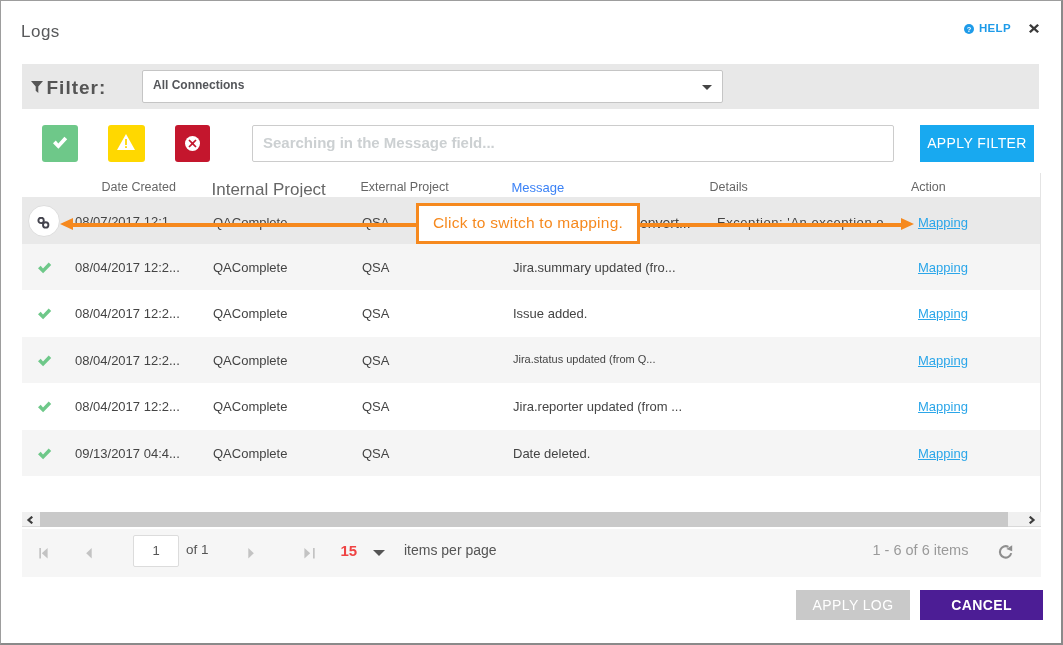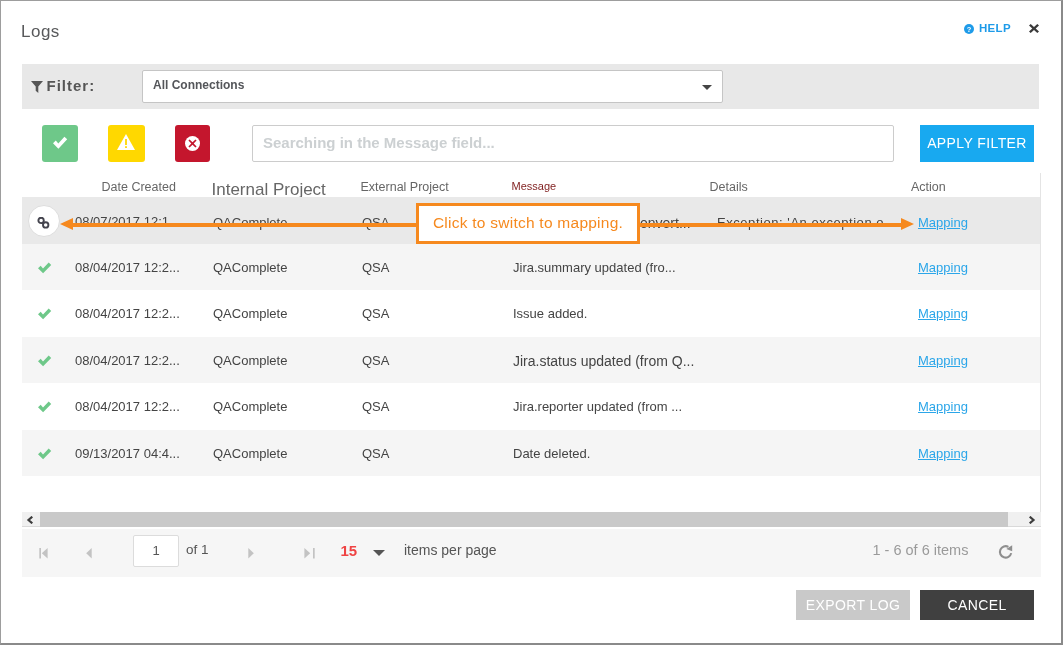--- a/index.html
+++ b/index.html
@@ -22,21 +22,21 @@
   <div class="abs" style="left:978px; top:21px; font-size:11.5px; font-weight:bold; color:#1e9be9; letter-spacing:0.3px;">HELP</div>
 
   <svg class="abs" style="left:1028px; top:23px;" width="10" height="9" viewBox="0 0 10 9">
     <path d="M0 1.6 L1.7 0 L5 2.9 L8.3 0 L10 1.6 L6.7 4.5 L10 7.4 L8.3 9 L5 6.1 L1.7 9 L0 7.4 L3.3 4.5 Z" fill="#3a3a3a"></path>
   </svg>
 
   <div class="abs" style="left:21px; top:63px; width:1017px; height:45px; background:#e8e8e8;"></div>
   <svg class="abs" style="left:30px; top:80px;" width="12" height="12" viewBox="0 0 12 12">
     <path d="M0 0 H12 L7.3 5.4 V12 L4.7 9.8 V5.4 Z" fill="#555"></path>
   </svg>
-  <div class="abs" style="left:45.5px; top:76px; font-size:15px; font-weight:bold; letter-spacing:1px; color:#555;">Filter:</div>
+  <div class="abs" style="left:45.5px; top:76px; font-size:19px; font-weight:bold; letter-spacing:1px; color:#555;">Filter:</div>
   <div class="abs" style="left:141px; top:69px; width:581px; height:33px; background:#fff; border:1px solid #c5c5c5; border-radius:2px;"></div>
   <div class="abs" style="left:152px; top:77px; font-size:12px; font-weight:bold; color:#54565a;">All Connections</div>
   <div class="abs" style="left:701px; top:84px; width:0; height:0; border-left:5.5px solid transparent; border-right:5.5px solid transparent; border-top:5.5px solid #444;"></div>
 
   <div class="abs" style="left:41px; top:124px; width:36px; height:37px; background:#6ec889; border-radius:3px;"></div>
   <svg class="abs" style="left:51px; top:135px;" width="16" height="14" viewBox="0 0 16 14">
     <path d="M1 7.2 L3.8 4.6 L6.3 7.4 L12.4 0.8 L15.2 3.3 L6.4 12.8 Z" fill="#fff"></path>
   </svg>
   <div class="abs" style="left:107px; top:124px; width:37px; height:37px; background:#ffd800; border-radius:3px;"></div>
   <svg class="abs" style="left:116px; top:133px;" width="18" height="16" viewBox="0 0 18 16">
@@ -51,21 +51,21 @@
   </svg>
 
   <div class="abs" style="left:251px; top:124px; width:642px; height:37px; background:#fff; border:1px solid #ccc; border-radius:2px;"></div>
   <div class="abs" style="left:919px; top:124px; width:114px; height:37px; background:#18a9f0; color:#fff; font-size:14px; text-align:center; line-height:37px; letter-spacing:0.4px;">APPLY FILTER</div>
 
   <div class="abs" style="left:262px; top:133px; font-size:15px; font-weight:bold; color:#ccd0d2;">Searching in the Message field...</div>
 
   <div class="abs" style="top:179px; left:72.5px;  font-size:12.5px; color:#666;padding-left:28px;">Date Created</div>
   <div class="abs" style="top:179px; left:210.5px; font-size:17px; color:#666;">Internal Project</div>
   <div class="abs" style="top:179px; left:359.5px; font-size:12.5px; color:#666;">External Project</div>
-  <div class="abs" style="top:179px; left:510.5px; font-size:11px; color:#7f1d1d;">Message</div>
+  <div class="abs" style="top:179px; left:510.5px; font-size:13px; color:#3b82f6;">Message</div>
   <div class="abs" style="top:179px; left:708.5px; font-size:12.5px; color:#666;">Details</div>
   <div class="abs" style="top:179px; left:910px; font-size:12.5px; color:#666;">Action</div>
 
   <div class="abs" style="left:21px; top:196px;  width:1019px; height:46.5px; background:#e9e9e9;"></div>
   <div class="abs" style="left:21px; top:242.5px;width:1019px; height:46.5px; background:#f5f5f5;"></div>
   <div class="abs" style="left:21px; top:289px;  width:1019px; height:46.5px; background:#fff;"></div>
   <div class="abs" style="left:21px; top:335.5px;width:1019px; height:46.5px; background:#f5f5f5;"></div>
   <div class="abs" style="left:21px; top:382px;  width:1019px; height:46.5px; background:#fff;"></div>
   <div class="abs" style="left:21px; top:428.5px;width:1019px; height:46.5px; background:#f5f5f5;"></div>
 
@@ -85,21 +85,21 @@
   <div class="abs" style="left:212px; top:305.0px; font-size:13px; color:#444;">QAComplete</div>
   <div class="abs" style="left:361px; top:305.0px; font-size:13px; color:#444;">QSA</div>
   <div class="abs" style="left:512px; top:305.0px; font-size:13px; color:#444;">Issue added.</div>
   <div class="abs" style="left:917px; top:305.0px; font-size:13px; color:#2ba6e9; text-decoration:underline;">Mapping</div>
   <svg class="abs" style="left:36px; top:353.5px;" width="15" height="12" viewBox="0 0 15 12">
         <path d="M1 6.3 L3.7 3.8 L6 6.4 L11.7 0.6 L14.2 2.9 L6.1 11.2 Z" fill="#6ec889"></path>
       </svg>
   <div class="abs" style="left:74px; top:351.5px; font-size:13px; color:#444;">08/04/2017 12:2...</div>
   <div class="abs" style="left:212px; top:351.5px; font-size:13px; color:#444;">QAComplete</div>
   <div class="abs" style="left:361px; top:351.5px; font-size:13px; color:#444;">QSA</div>
-  <div class="abs" style="left:512px; top:351.5px; font-size:14px; color:#444;">Jira.status updated (from Q...</div>
+  <div class="abs" style="left:512px; top:351.5px; font-size:11px; color:#444;">Jira.status updated (from Q...</div>
   <div class="abs" style="left:917px; top:351.5px; font-size:13px; color:#2ba6e9; text-decoration:underline;">Mapping</div>
   <svg class="abs" style="left:36px; top:400.0px;" width="15" height="12" viewBox="0 0 15 12">
         <path d="M1 6.3 L3.7 3.8 L6 6.4 L11.7 0.6 L14.2 2.9 L6.1 11.2 Z" fill="#6ec889"></path>
       </svg>
   <div class="abs" style="left:74px; top:398.0px; font-size:13px; color:#444;">08/04/2017 12:2...</div>
   <div class="abs" style="left:212px; top:398.0px; font-size:13px; color:#444;">QAComplete</div>
   <div class="abs" style="left:361px; top:398.0px; font-size:13px; color:#444;">QSA</div>
   <div class="abs" style="left:512px; top:398.0px; font-size:13px; color:#444;">Jira.reporter updated (from ...</div>
   <div class="abs" style="left:917px; top:398.0px; font-size:13px; color:#2ba6e9; text-decoration:underline;">Mapping</div>
   <svg class="abs" style="left:36px; top:446.5px;" width="15" height="12" viewBox="0 0 15 12">
@@ -162,16 +162,16 @@
   </svg>
   <div class="abs" style="left:339.5px; top:540.5px; font-size:15px; font-weight:bold; color:#ef4444;">15</div>
   <div class="abs" style="left:372px; top:548.5px; width:0; height:0; border-left:6.5px solid transparent; border-right:6.5px solid transparent; border-top:6.5px solid #555;"></div>
   <div class="abs" style="left:403px; top:541px; font-size:14px; color:#555;">items per page</div>
   <div class="abs" style="left:871.5px; top:540.5px; font-size:14.5px; color:#9a9a9a;">1 - 6 of 6 items</div>
   <svg class="abs" style="left:996.5px; top:542px;" width="16" height="17" viewBox="0 0 16 17">
     <path d="M10.4 3.9 A5.7 5.7 0 1 0 13.2 10.1" stroke="#8f8f8f" stroke-width="2.1" fill="none"></path>
     <path d="M14.2 2.2 L14.2 8.2 L8.3 6.1 Z" fill="#8f8f8f"></path>
   </svg>
 
-  <div class="abs" style="left:795px; top:589px; width:114px; height:30px; background:#c9c9c9; color:#fff; font-size:14px; text-align:center; line-height:30px; letter-spacing:0.4px;">EXPORT LOG</div>
-  <div class="abs" style="left:919px; top:589px; width:114px; height:30px; background:#404040; color:#fff; font-size:14px; text-align:center; line-height:30px; letter-spacing:0.4px;">CANCEL</div>
+  <div class="abs" style="left:795px; top:589px; width:114px; height:30px; background:#c9c9c9; color:#fff; font-size:14px; text-align:center; line-height:30px; letter-spacing:0.4px;">APPLY LOG</div>
+  <div class="abs" style="left:919px; top:589px; width:123px; height:30px; background:#4c1d95; color:#fff; font-size:14px; text-align:center; line-height:30px; letter-spacing:0.4px;font-weight:bold;">CANCEL</div>
 
 </div>
 
 </body></html>

